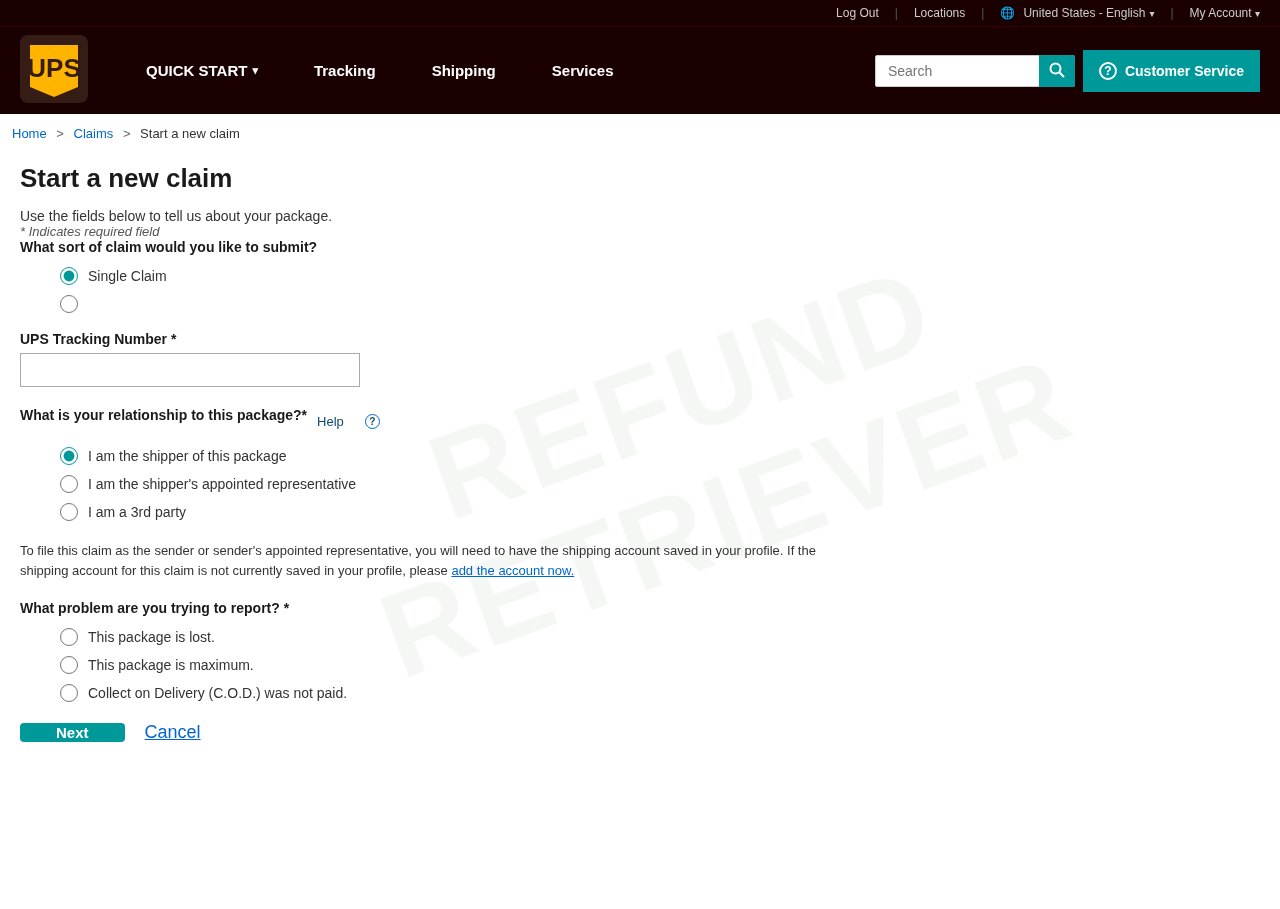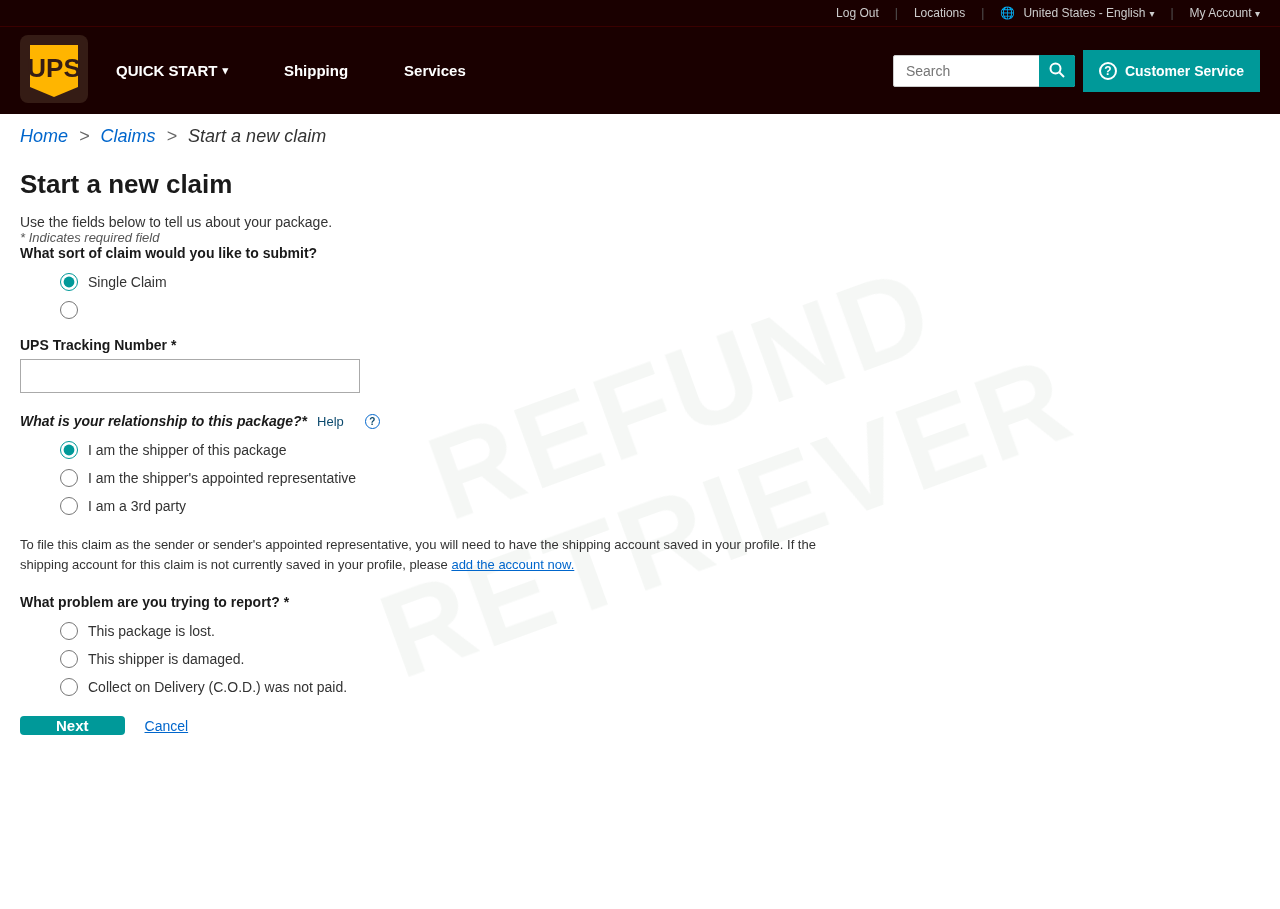--- a/index.html
+++ b/index.html
@@ -26,20 +26,21 @@
     .header-top .lang-select { display: flex; align-items: center; gap: 4px; }
     .header-top .lang-select span { color: #ccc; }
     .header-top .chevron { font-size: 10px; }
     .header-main {
       display: flex;
       align-items: center;
       padding: 0 20px;
       gap: 0;
     }
     .logo-wrap {
+      margin-right: 30px;
       padding: 8px 0;
     }
     .nav-links {
       display: flex;
       align-items: center;
       flex: 1;
       gap: 0;
     }
     .nav-item {
       color: #fff;
@@ -103,24 +104,23 @@
       border-radius: 50%;
       display: flex;
       align-items: center;
       justify-content: center;
       font-size: 12px;
       font-weight: bold;
     }
 
     
     .breadcrumb {
-      padding: 12px 20px;
-      font-size: 18px;
+      padding: 12px 12px;
+      font-size: 13px;
       color: #333;
-      font-style: italic;
     }
     .breadcrumb a { color: #0066cc; text-decoration: none; }
     .breadcrumb .sep { margin: 0 6px; color: #666; }
     .breadcrumb .current { color: #333; }
 
     
     .main-content {
       padding: 10px 20px 40px 20px;
       max-width: 900px;
       position: relative;
@@ -245,21 +245,21 @@
       font-size: 15px;
       font-weight: bold;
       border-radius: 4px;
       cursor: pointer;
       margin-right: 20px;
     }
     .btn-cancel {
       background: none;
       border: none;
       color: #0066cc;
-      font-size: 14px;
+      font-size: 18px;
       cursor: pointer;
       text-decoration: underline;
     }
 
     .actions {
       display: flex;
       align-items: center;
       margin-top: 20px;
     }
 
@@ -298,30 +298,33 @@
         <text x="34" y="42" text-anchor="middle" font-family="Arial Black, Arial" font-weight="900" font-size="26" fill="#351C15">UPS</text>
       </svg>
     </div>
 
     <nav class="nav-links">
       <span class="nav-item">
         <span>QUICK START</span>
         <span class="arrow">▾</span>
       </span>
       <span class="nav-item">
+        <span>Tracking</span>
+      </span>
+      <span class="nav-item">
         <span>Shipping</span>
       </span>
       <span class="nav-item">
         <span>Services</span>
       </span>
     </nav>
 
     <div class="search-area">
       <div class="search-input-wrap">
-        <input type="text" class="" style="padding: 7px 40px 7px 12px; border: 1px solid rgb(204, 204, 204); border-radius: 2px; width: 182px; font-size: 14px;" placeholder="Search">
+        <input type="text" class="" style="padding: 7px 40px 7px 12px; border: 1px solid rgb(204, 204, 204); border-radius: 2px; width: 200px; font-size: 14px;" placeholder="Search">
         <button class="search-btn">
           <svg width="16" height="16" viewBox="0 0 16 16" fill="white">
             <circle cx="6.5" cy="6.5" r="5" stroke="white" stroke-width="2" fill="none"></circle>
             <line x1="10.5" y1="10.5" x2="15" y2="15" stroke="white" stroke-width="2"></line>
           </svg>
         </button>
       </div>
       <button class="customer-service-btn">
         <span class="help-icon">?</span>
         <span>Customer Service</span>
@@ -359,21 +362,21 @@
     </label>
   </div>
 
   <div class="form-field">
     <label class="field-label">UPS Tracking Number *</label>
     <input type="text" class="text-input" placeholder="" style="">
   </div>
 
   <div class="form-field">
     <div class="relationship-header">
-      <span class="section-label" style="margin-bottom:0;font-style:italic;">What is your relationship to this package?*</span>
+      <span class="section-label" style="margin-bottom:12px;">What is your relationship to this package?*</span>
       <a href="#" class="help-link">
         <span>Help</span>
         <span class="q-icon">?</span>
       </a>
     </div>
     <div class="radio-group">
       <label class="radio-option">
         <input type="radio" name="relationship" checked="" style="">
         <span>I am the shipper of this package</span>
       </label>
@@ -395,21 +398,21 @@
 
   <div class="form-field">
     <div class="section-label">What problem are you trying to report? *</div>
     <div class="radio-group">
       <label class="radio-option">
         <input type="radio" name="problem" style="">
         <span>This package is lost.</span>
       </label>
       <label class="radio-option">
         <input type="radio" name="problem" style="">
-        <span>This shipper is damaged.</span>
+        <span>This package is maximum.</span>
       </label>
       <label class="radio-option">
         <input type="radio" name="problem" style="">
         <span>Collect on Delivery (C.O.D.) was not paid.</span>
       </label>
     </div>
   </div>
 
   <div class="actions">
     <button class="btn-next">Next</button>

